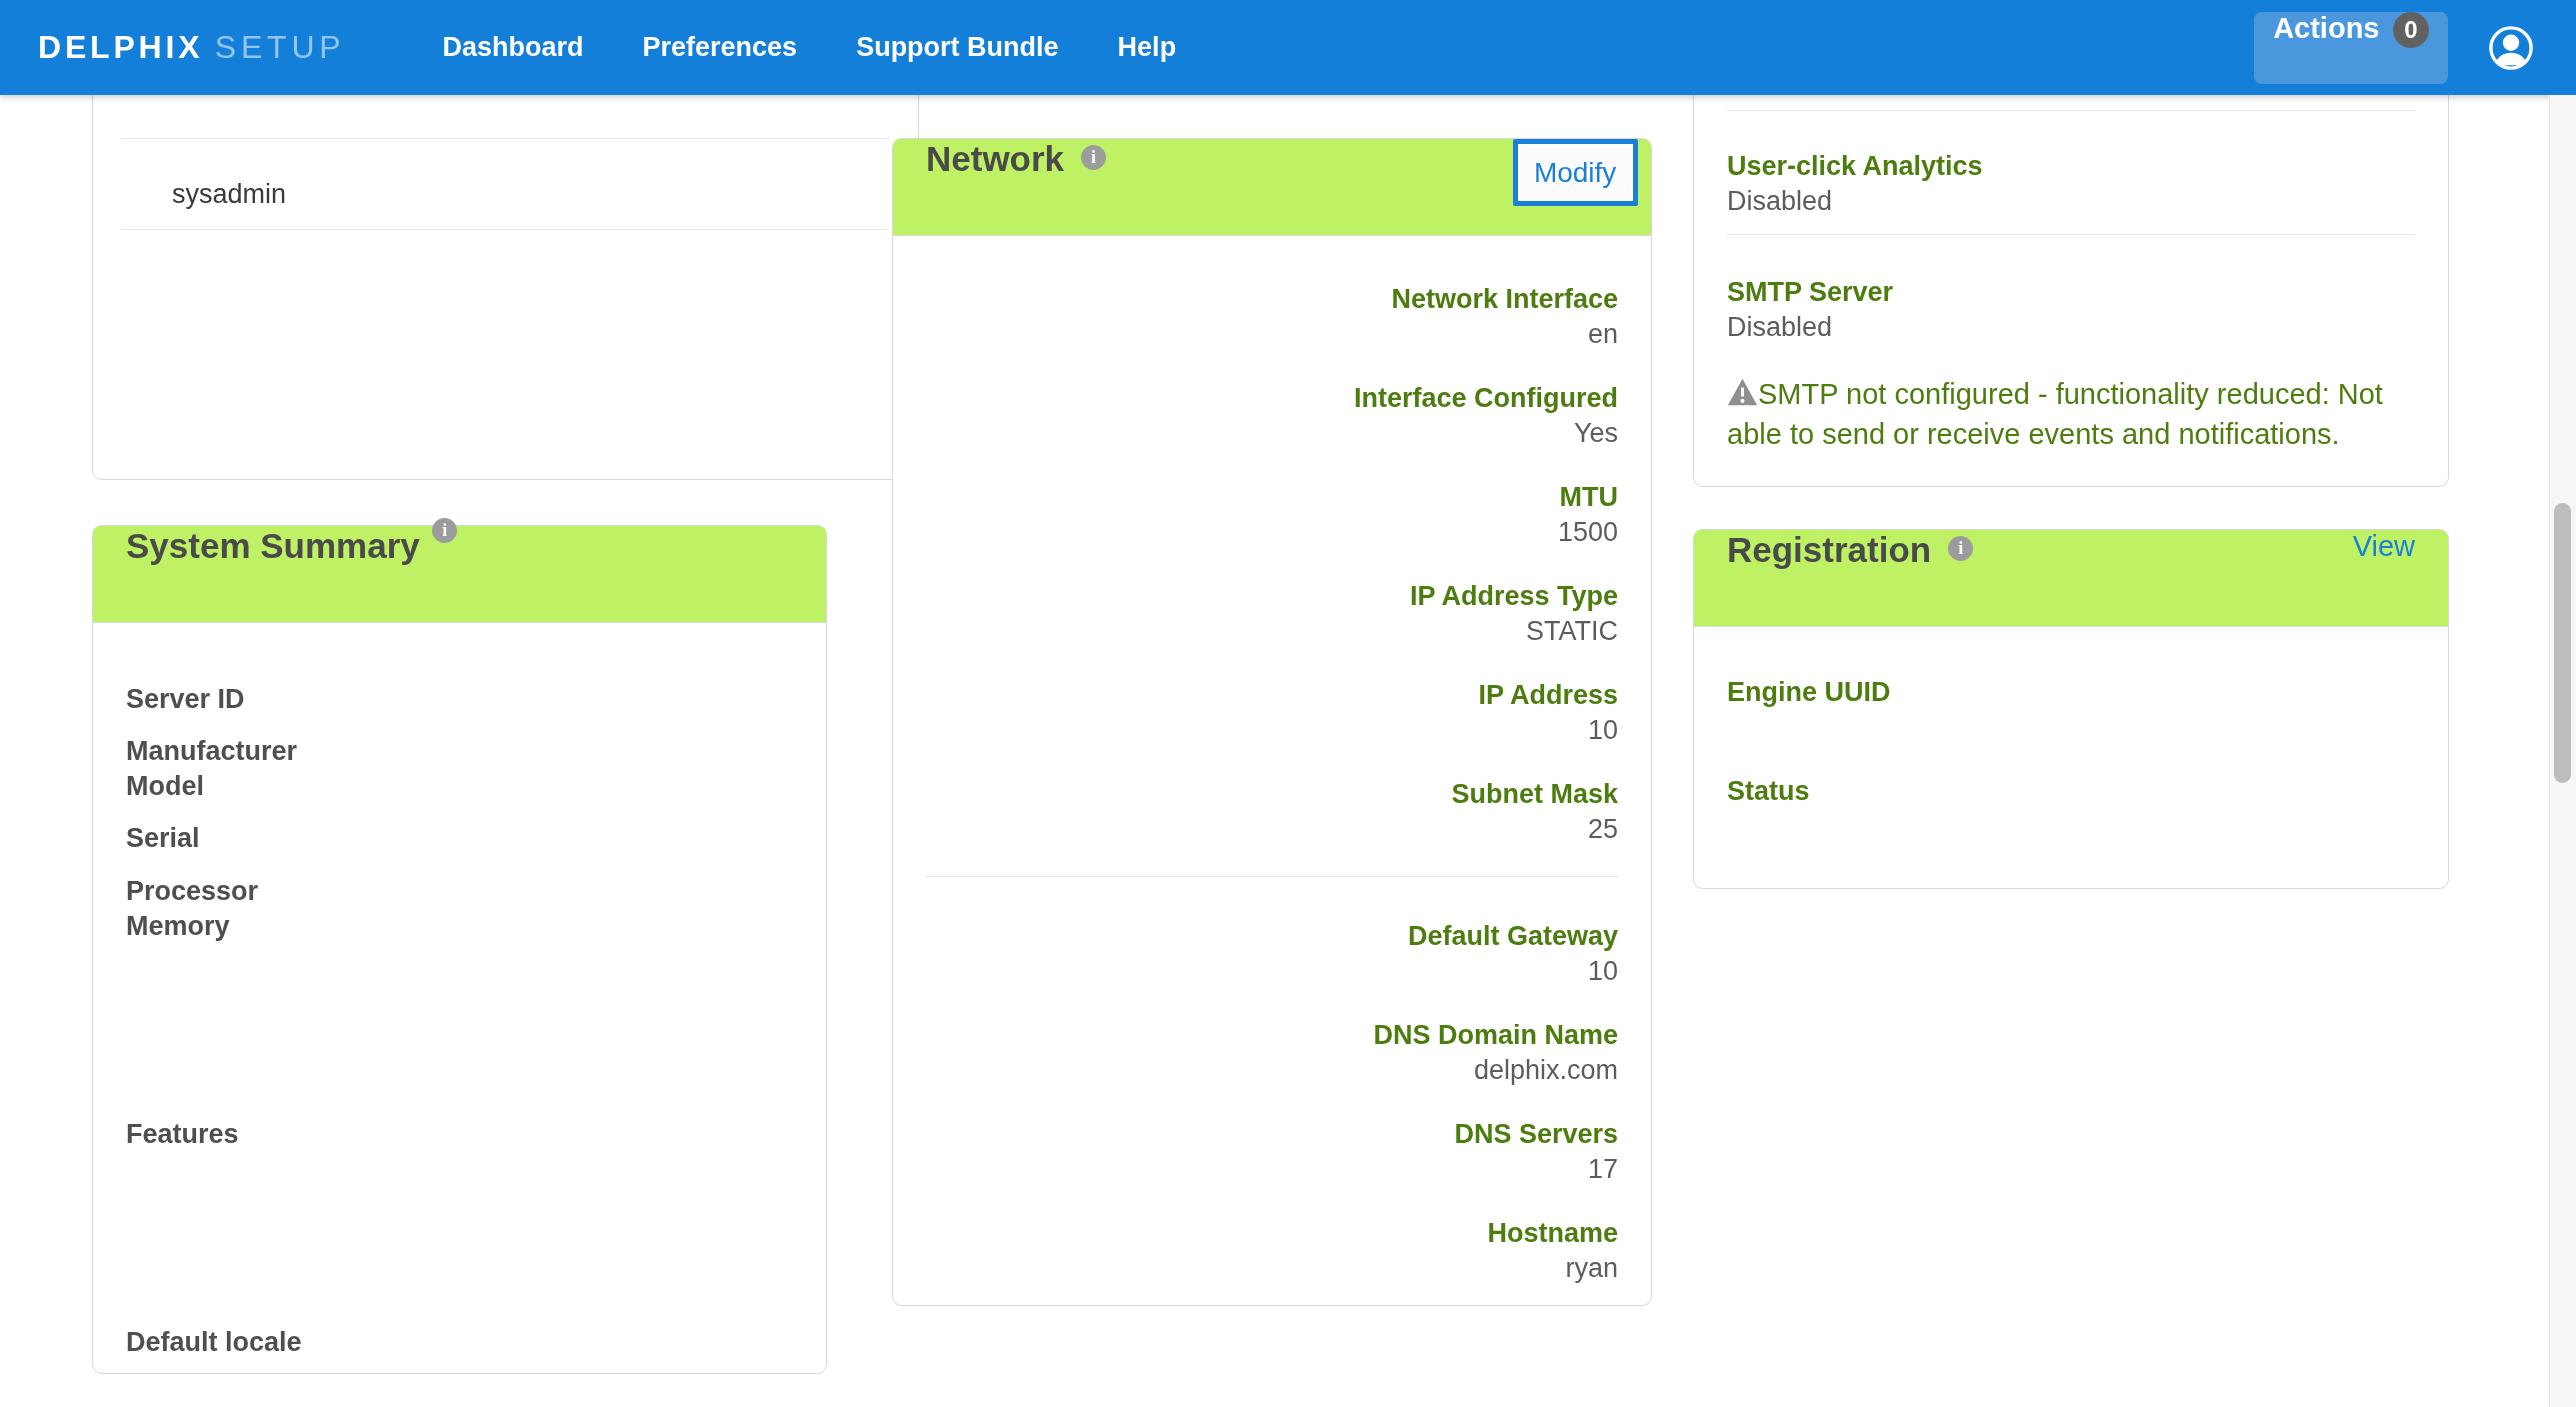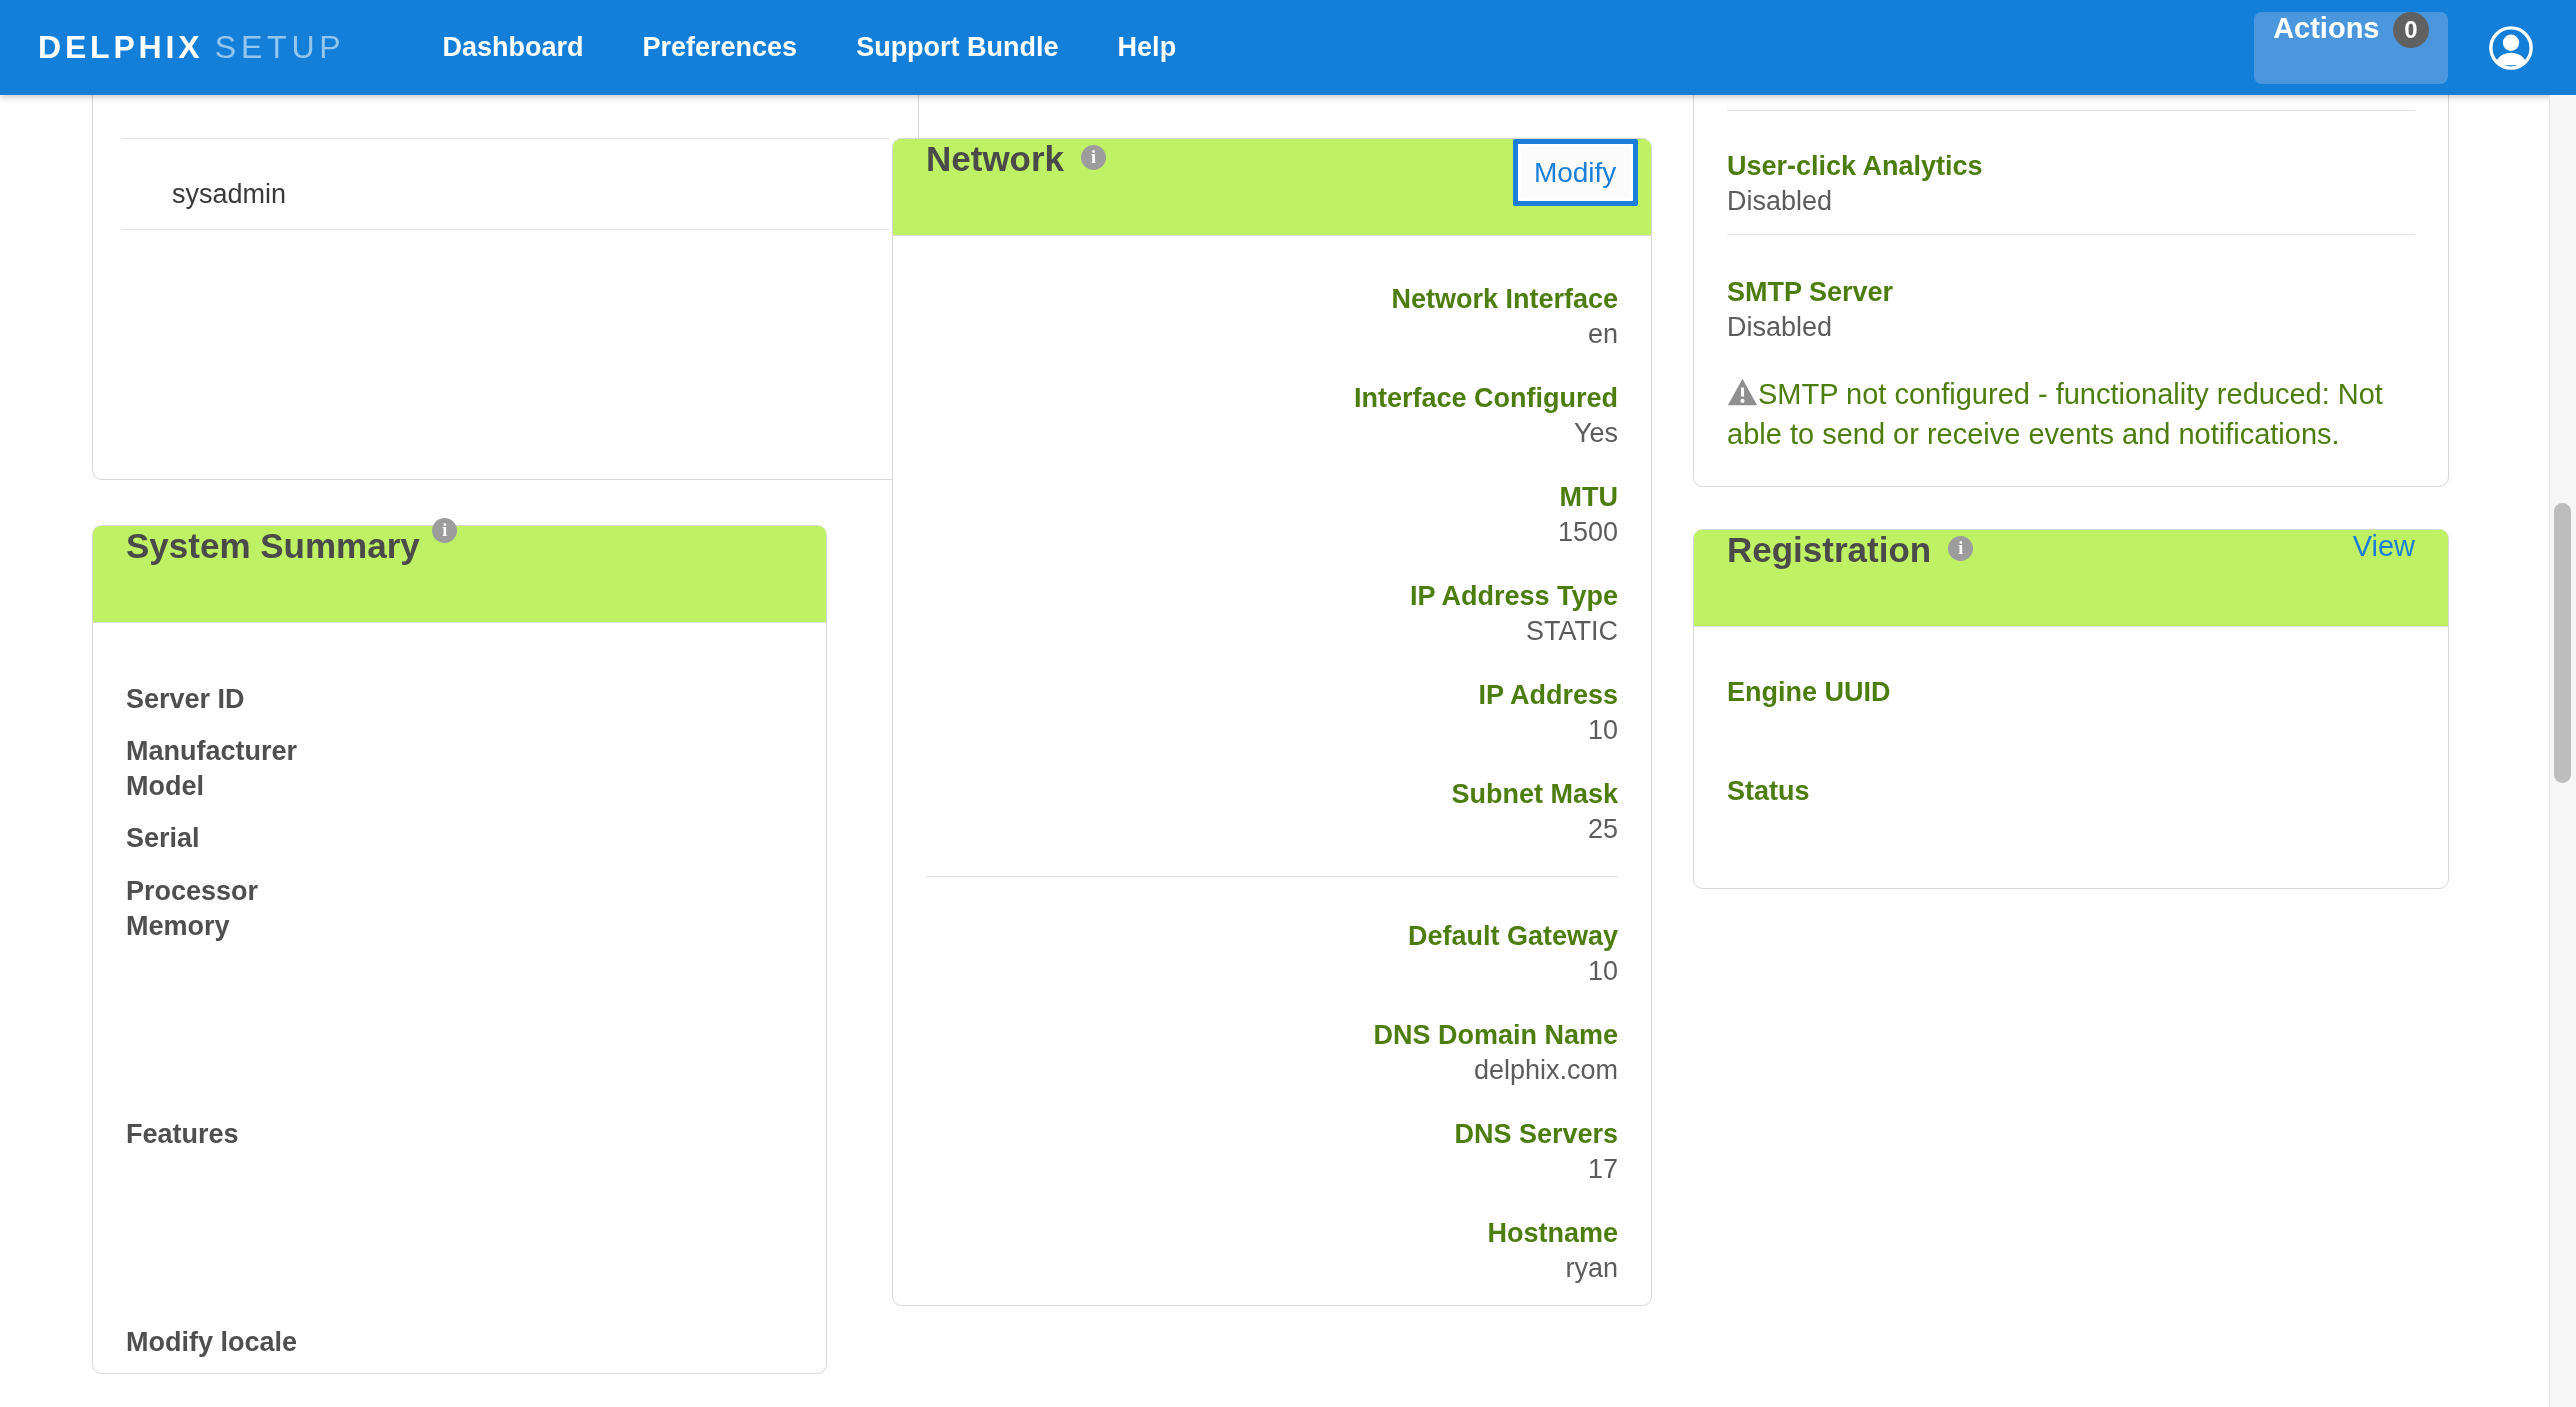--- a/index.html
+++ b/index.html
@@ -156,21 +156,21 @@
     <span class="info-icon">i</span>
   </div>
   <div class="syssum-body">
     <div class="sslabel">Server ID</div>
     <div class="sslabel mt18">Manufacturer</div>
     <div class="sslabel">Model</div>
     <div class="sslabel mt17">Serial</div>
     <div class="sslabel mt19">Processor</div>
     <div class="sslabel">Memory</div>
     <div class="sslabel mt180">Features</div>
-    <div class="sslabel mt180">Modify locale</div>
+    <div class="sslabel mt180">Default locale</div>
   </div>
 </div>
 
 <div class="card network-card">
   <div class="card-header">
     <span>
       <span class="card-title">Network</span>
       <span class="info-icon">i</span>
     </span>
     <button class="modify-btn">Modify</button>

